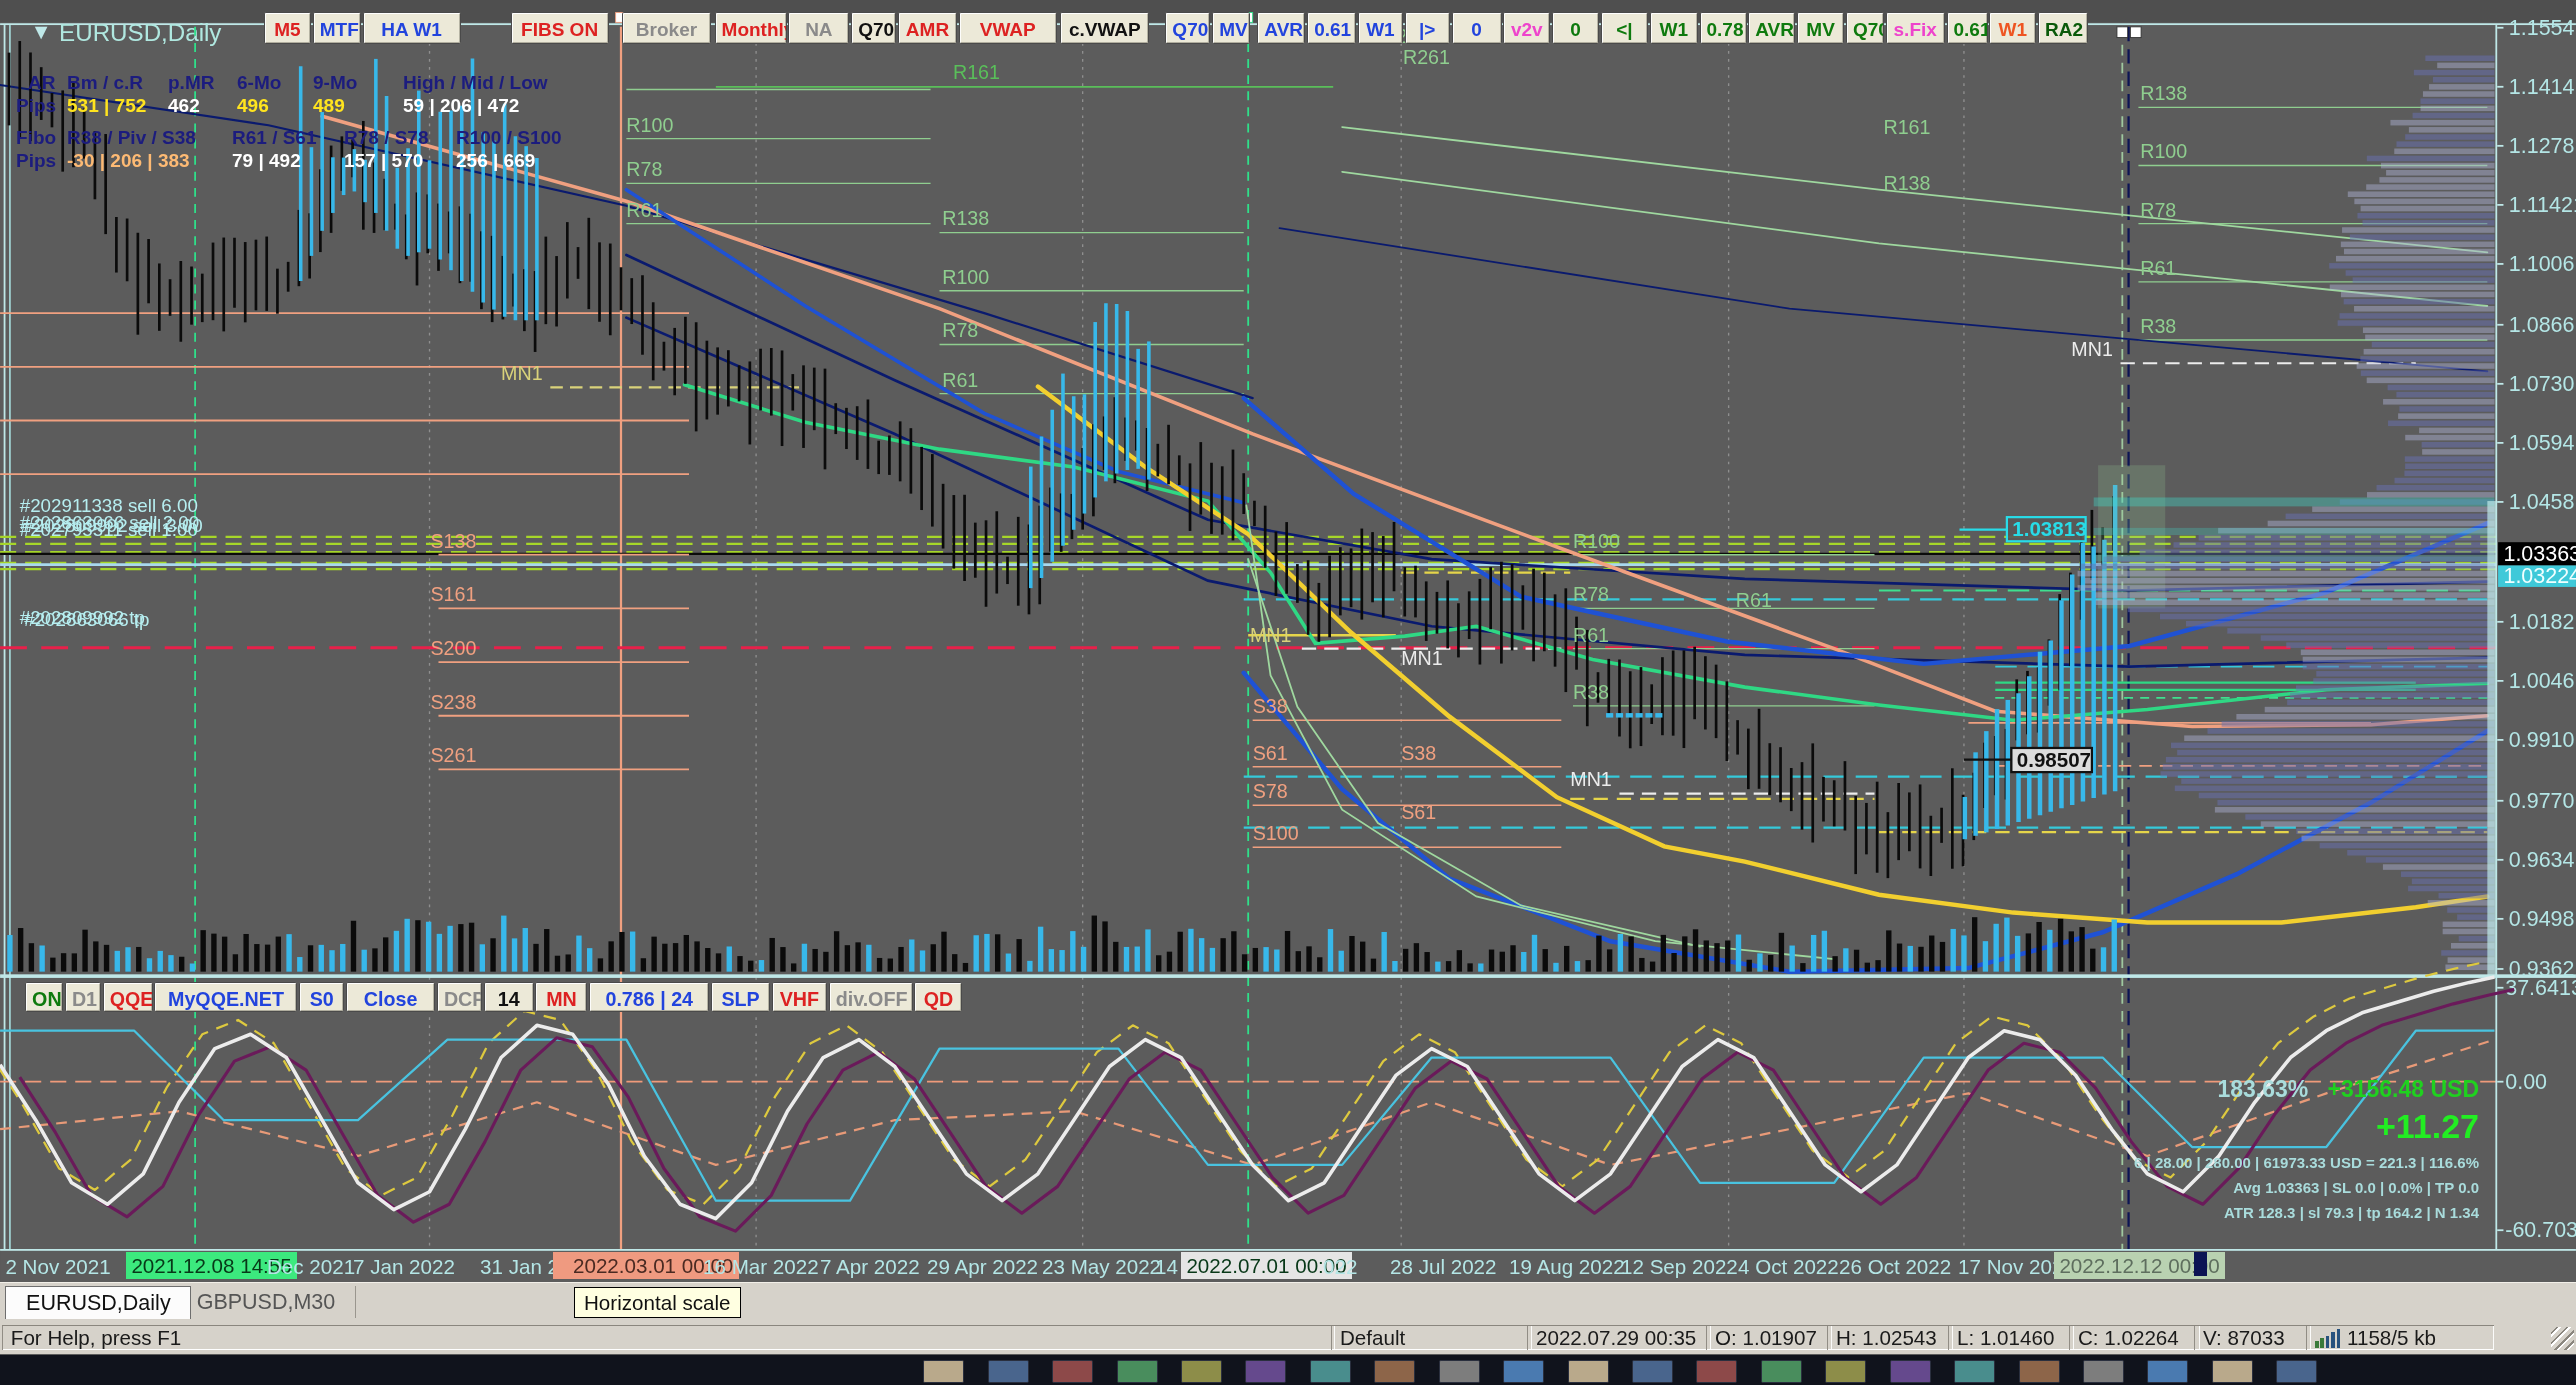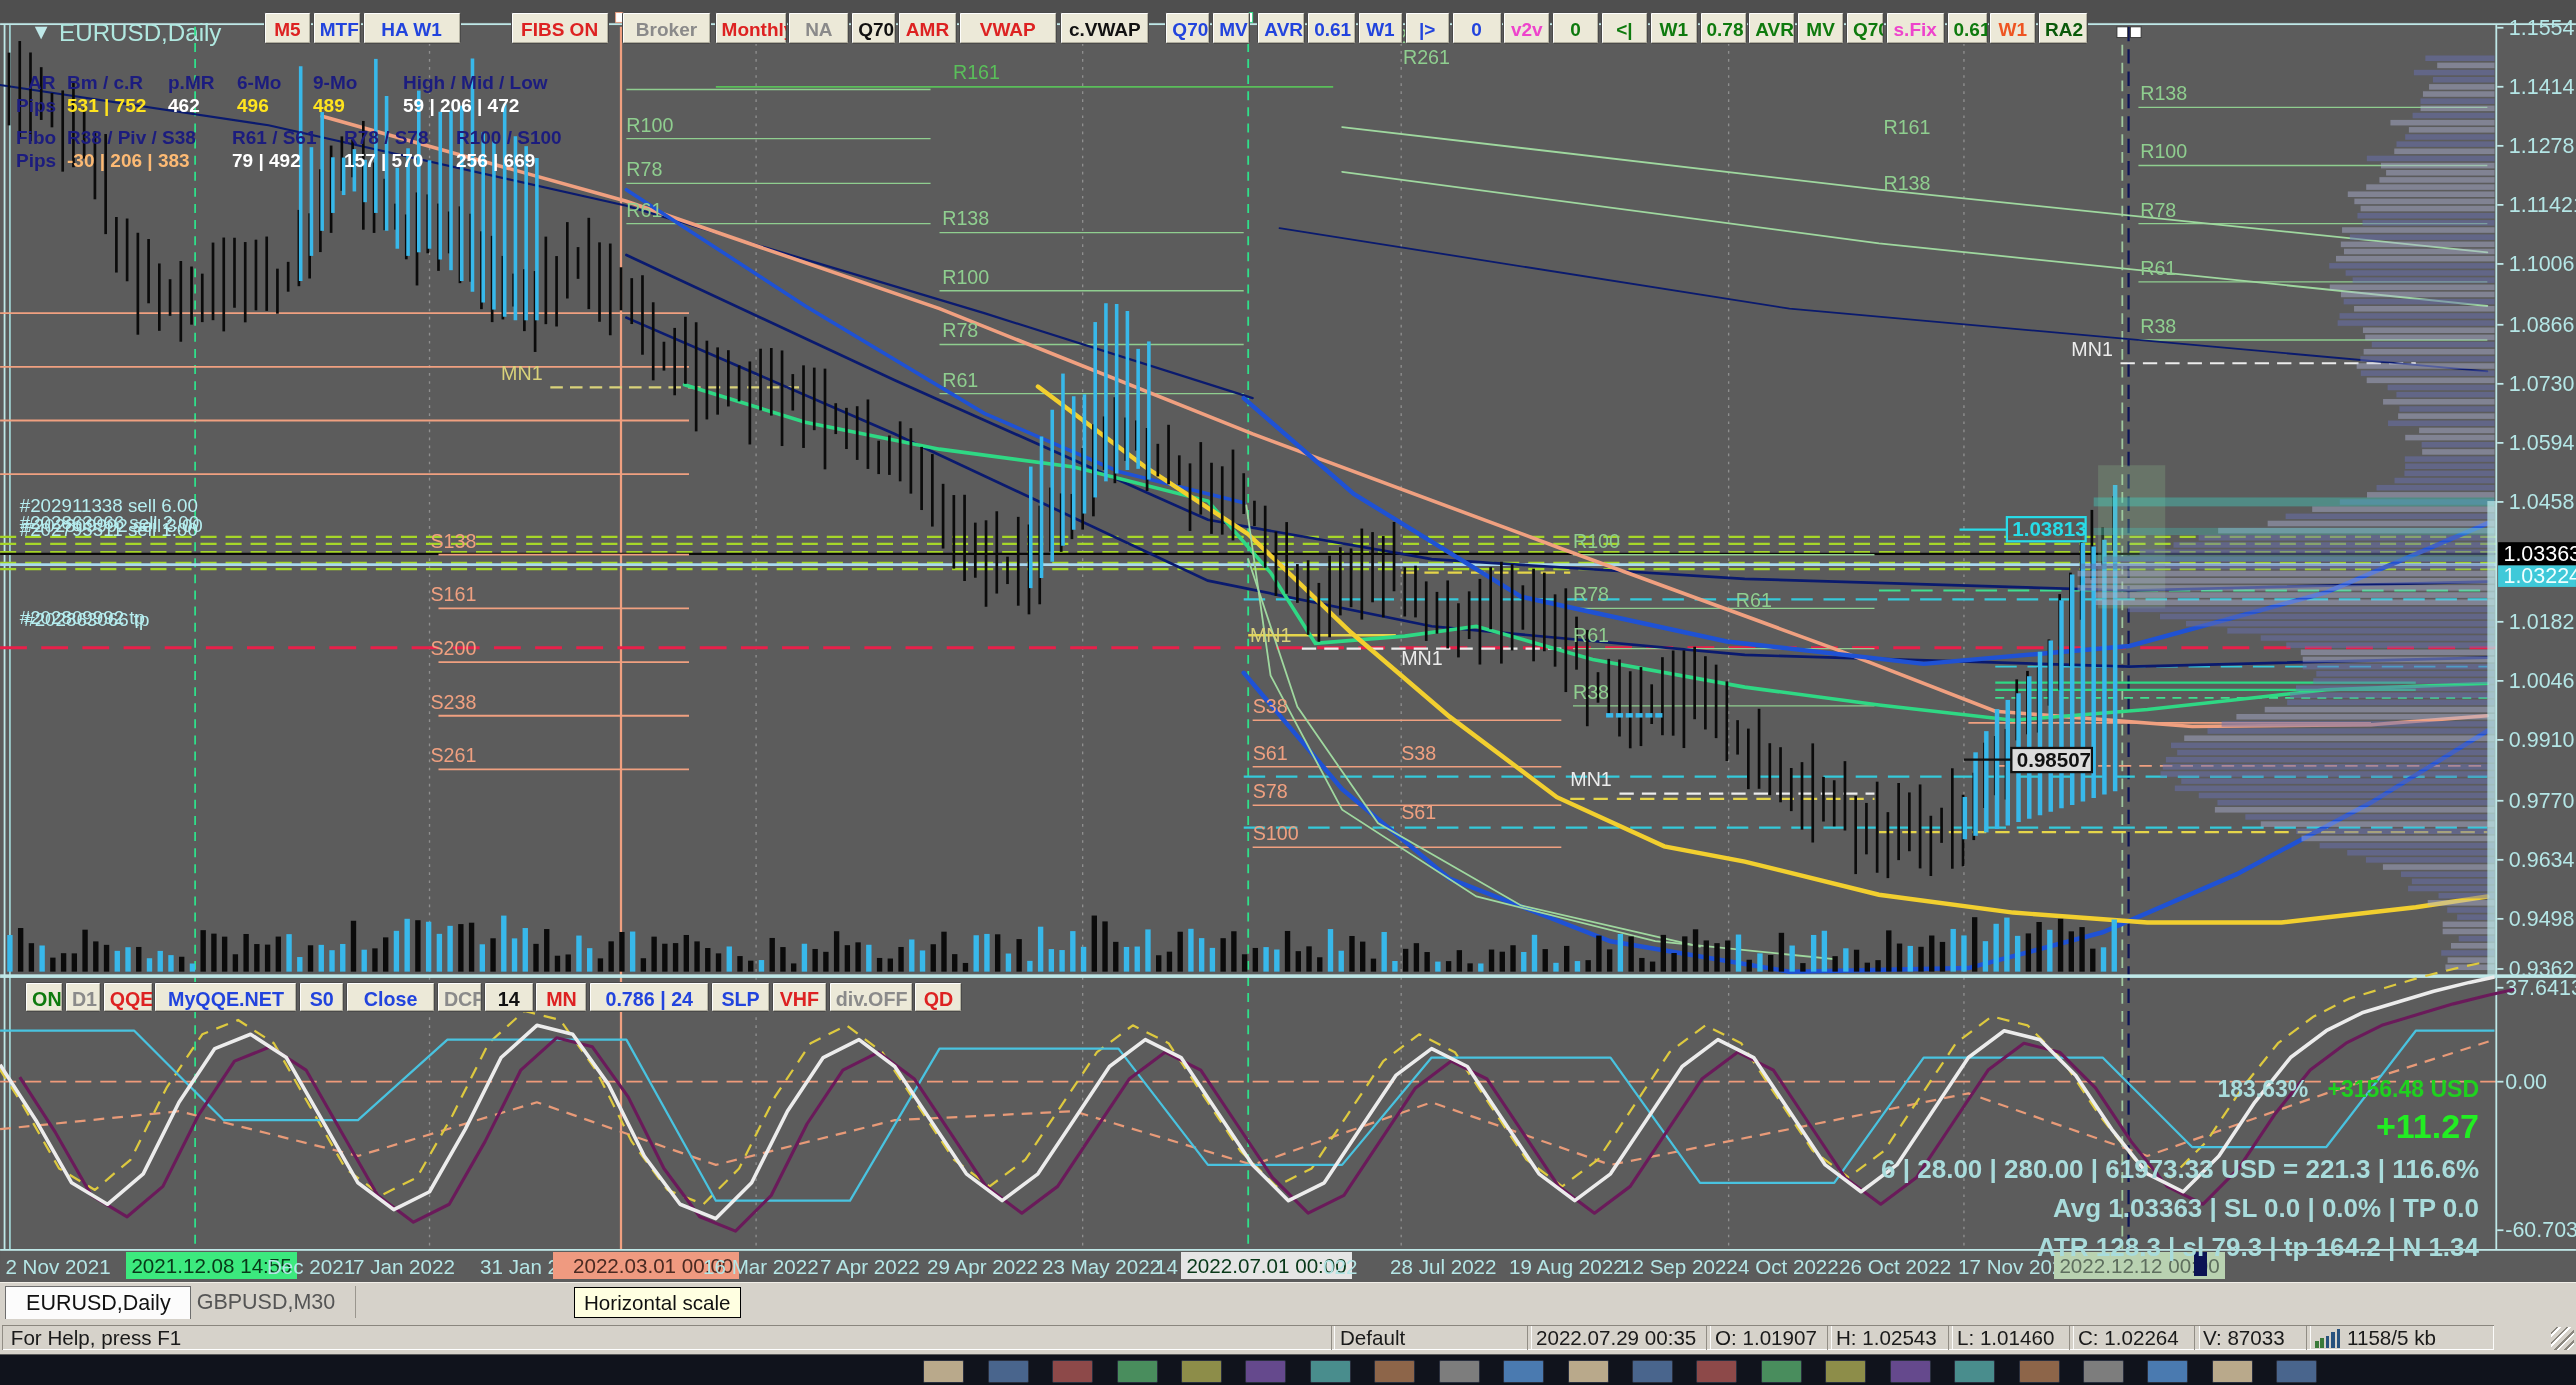--- a/index.html
+++ b/index.html
@@ -17,21 +17,21 @@
   
   #info{left:16px;top:72px;z-index:25;width:573px;}
   .hdr{color:#1c1c7e;font-weight:bold;font-size:19px;white-space:nowrap;}
   .val{font-weight:bold;font-size:19px;white-space:nowrap;}
   
   #stats{right:100px;top:834px;text-align:right;color:#f2f2f2;font-weight:bold;
          font-size:22.4px;line-height:28px;z-index:25;white-space:nowrap;}
   #profit{right:97px;top:1076px;text-align:right;z-index:25;white-space:nowrap;}
   #profit .l1{font-size:23px;font-weight:bold;}
   #profit .big{font-size:34px;font-weight:bold;color:#22ee22;margin-top:3.6px;}
-  #profit .sline{font-size:26px;font-weight:bold;color:#a9dcdc;margin-top:8px;}
+  #profit .sline{font-size:15px;font-weight:bold;color:#a9dcdc;margin-top:8px;}
   .datelab{position:absolute;top:3.6px;color:#b4e6e6;font-size:20.6px;white-space:nowrap;}
   .datebox{position:absolute;top:0.9px;font-size:20.6px;padding:1.8px 5.4px;white-space:nowrap;}
   #dateaxis{left:0;top:1251px;width:2576px;height:31px;z-index:20;}
   
   #tabbar{left:0;top:1282px;width:2576px;height:40px;background:#d6d2ca;border-top:0.9px solid #f2efe8;z-index:40;}
   .tab{position:absolute;top:2.7px;height:32px;line-height:32px;padding:0 19.7px;font-size:21.5px;}
   .tab.active{background:#fcfcfc;border:1.8px solid #6e6e6e;border-bottom:none;color:#111;}
   .tab.inactive{color:#555;border-right:0.9px solid #9a968e;}
   #tooltip{position:absolute;left:574px;top:3.6px;height:29px;line-height:29px;padding:0 9px;
            background:#ffffe1;border:0.9px solid #000;color:#111;font-size:20.6px;z-index:60;}

